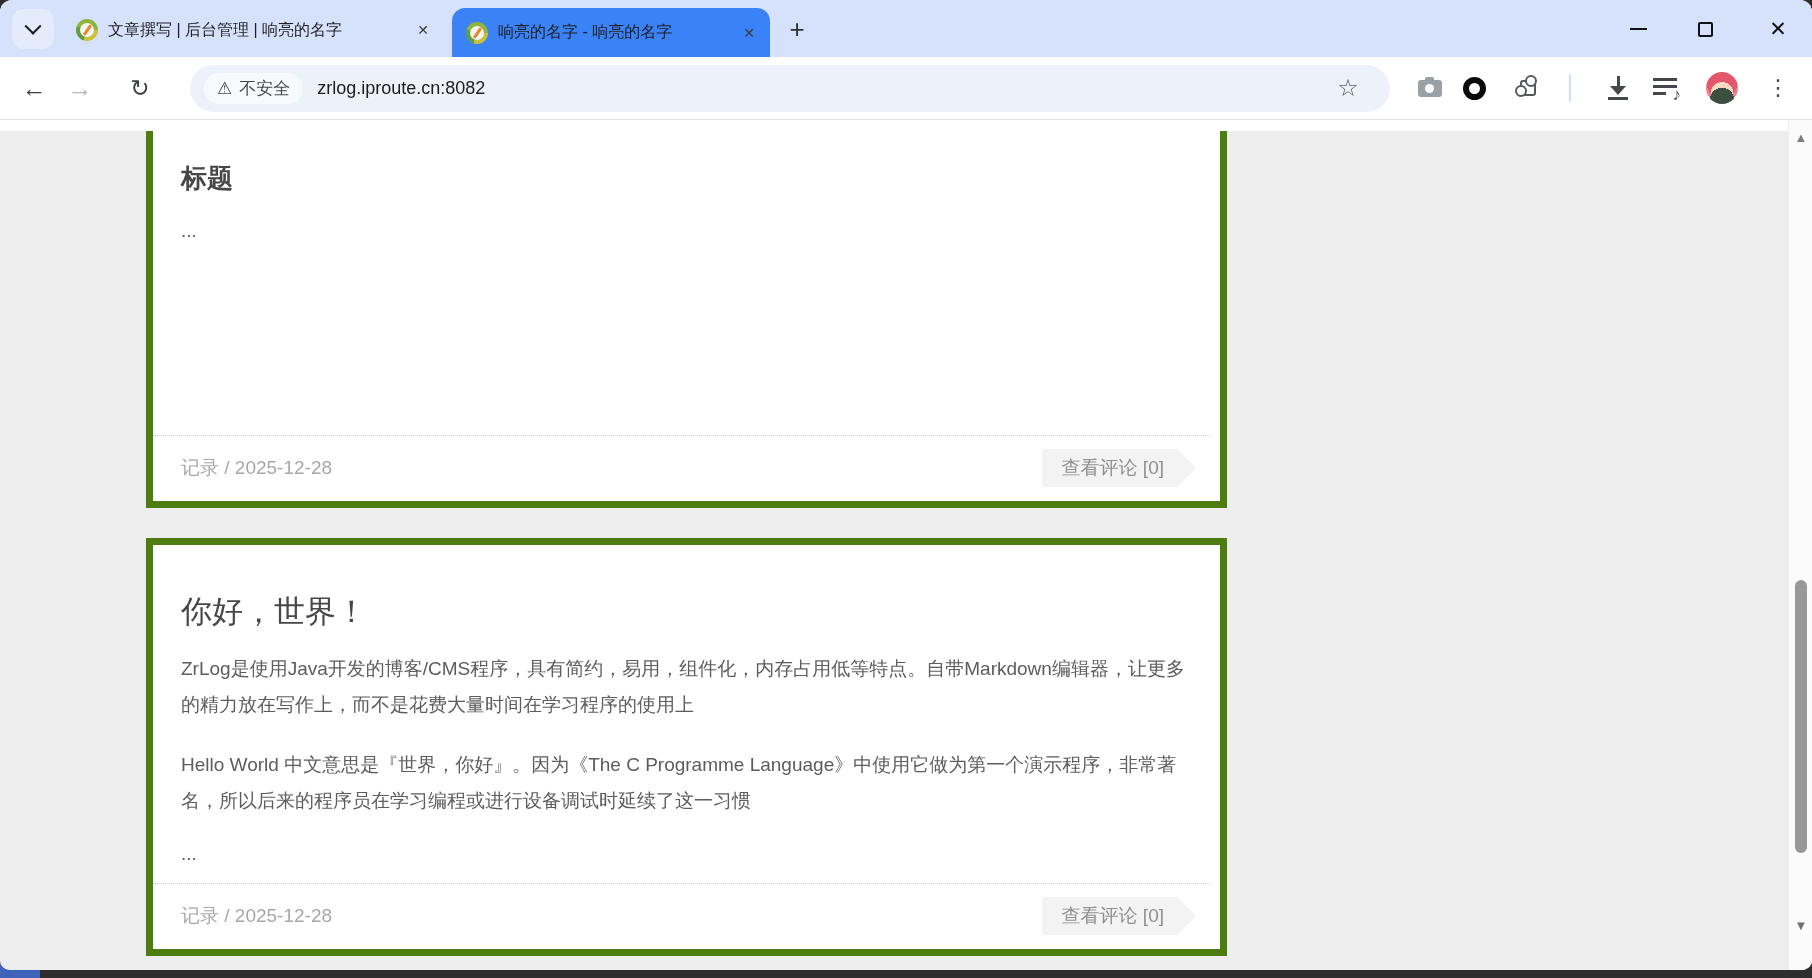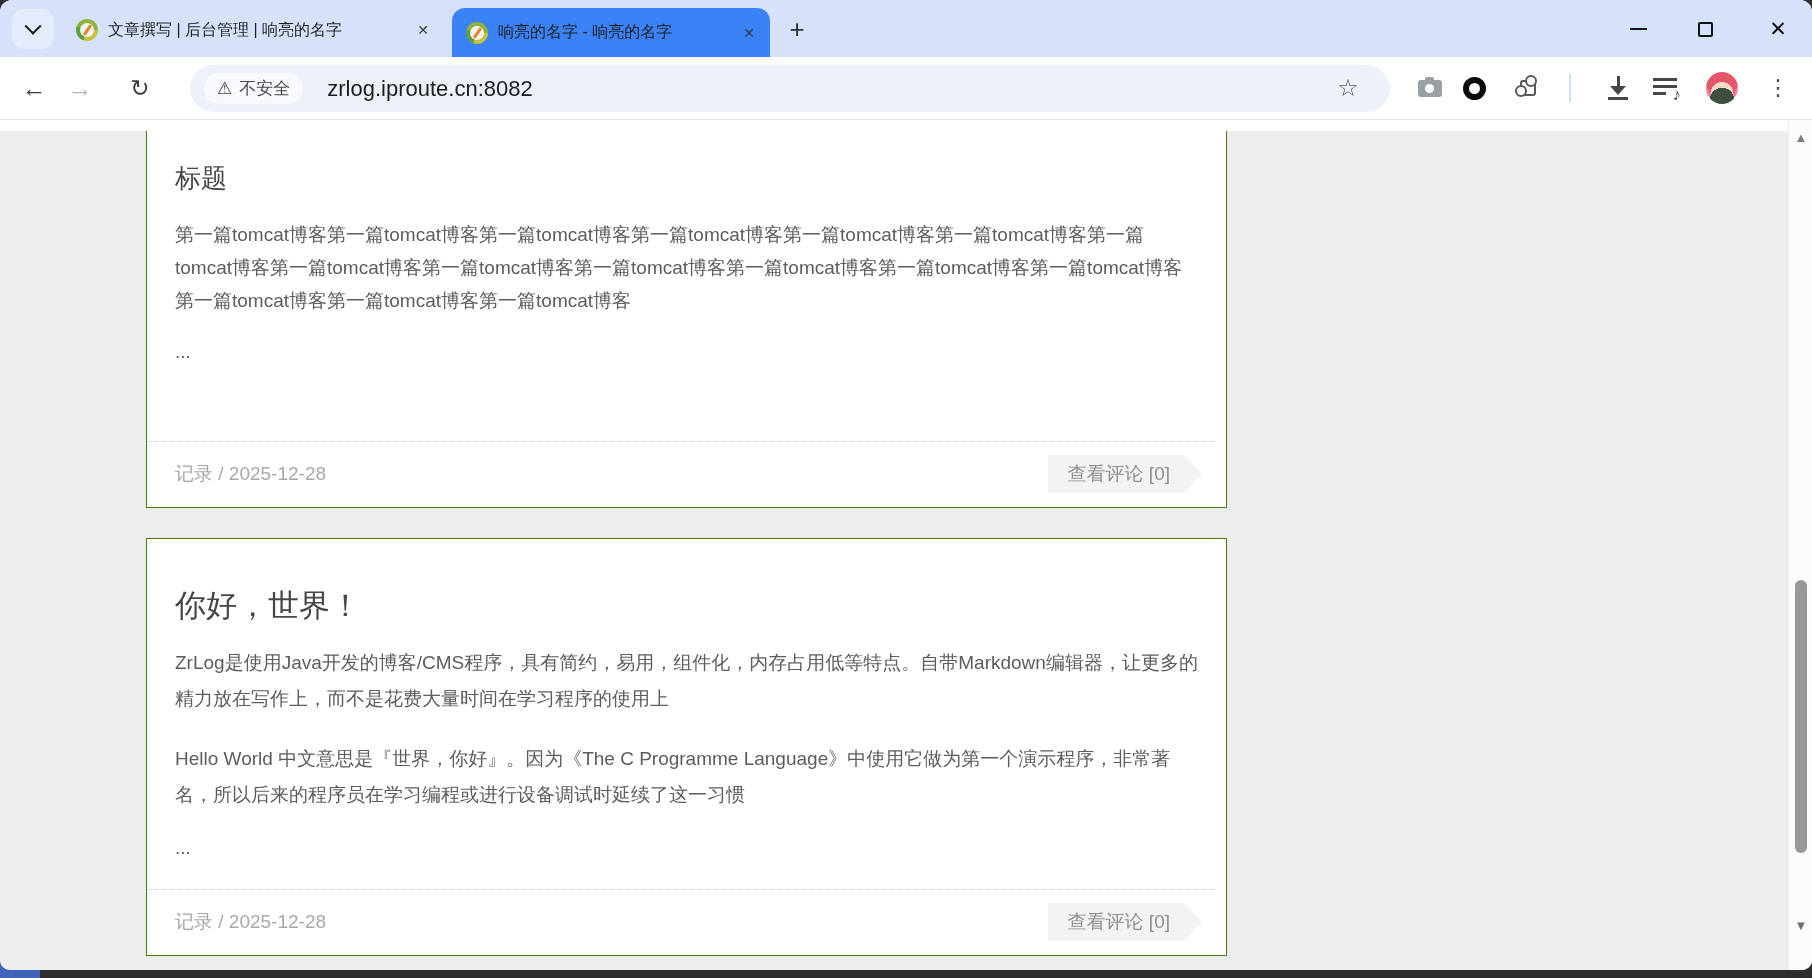--- a/index.html
+++ b/index.html
@@ -37,21 +37,21 @@
   
   .toolbar { position:absolute; left:0; top:57px; width:100%; height:63px; background:#ffffff; border-bottom:1px solid #e2e2e2; }
   .navic { position:absolute; top:0; height:62px; display:flex; align-items:center; justify-content:center;
            font-size:25px; color:#3c4043; width:40px; cursor:pointer; }
   .back { left:14px; } .fwd { left:60px; color:#b3b6bb; } .reload { left:120px; font-size:23px; }
   .omnibox { position:absolute; left:190px; top:8px; width:1200px; height:47px; border-radius:24px;
              background:#edf1f9; display:flex; align-items:center; padding-left:14px; cursor:text; }
   .sec-chip { display:flex; align-items:center; gap:7px; background:#f7f9fd; border-radius:15px; padding:4px 13px;
               color:#45494e; font-size:17px; cursor:pointer; }
   .warn-glyph { font-size:17px; color:#45494e; }
-  .url { margin-left:24px; font-size:22px; color:#1c1d1f; }
+  .url { margin-left:14px; font-size:18px; color:#1c1d1f; }
   .tbic { position:absolute; top:0; height:62px; width:36px; display:flex; align-items:center; justify-content:center; cursor:pointer; }
   .star { left:1330px; font-size:24px; color:#55585d; }
   .cam { left:1412px; } .ocircle { left:1456px; } .puzzle { left:1510px; }
   .cam .cambody { width:24px; height:17px; background:#9aa0a6; border-radius:3px; position:relative; }
   .cam .cambody::before { content:""; position:absolute; left:7px; top:-3px; width:9px; height:4px; background:#9aa0a6; border-radius:2px 2px 0 0; }
   .cam .cambody::after { content:""; position:absolute; left:7px; top:4px; width:9px; height:9px; border-radius:50%; background:#fff; }
   .ocircle .oring { width:23px; height:23px; border-radius:50%; border:6.5px solid #0b0b0b; }
   .puzzle .pz { width:16px; height:16px; border:2.6px solid #55585d; border-radius:3px; position:relative; }
   .puzzle .pz::before { content:""; position:absolute; left:3px; top:-7px; width:8px; height:8px; border:2.6px solid #55585d;
                         border-radius:50%; background:#fff; }
@@ -71,26 +71,26 @@
             background:radial-gradient(circle at 50% 88%, #3c4f41 0 38%, transparent 38%),
                        radial-gradient(circle at 38% 58%, #48b890 0 7%, transparent 7%),
                        radial-gradient(circle at 66% 58%, #48b890 0 7%, transparent 7%),
                        radial-gradient(circle at 50% 66%, #f8d9c4 0 42%, transparent 42%),
                        radial-gradient(circle at 50% 30%, #e4566a 0 58%, #ef8296 58% 72%, #fceef0 72%); }
   .kebab { left:1760px; font-size:22px; color:#45484d; letter-spacing:0; }
 
   
   .content { position:absolute; left:0; top:120px; width:1812px; height:850px; background:#ededed; }
   .head-band { position:absolute; left:0; top:0; width:1788px; height:11px; background:#ffffff; }
-  .card { position:absolute; left:146px; width:1081px; background:#ffffff; border:1px solid #4d7c0f; overflow:hidden; }
+  .card { position:absolute; left:146px; width:1081px; background:#ffffff; border:7px solid #4d7c0f; overflow:hidden; }
   .card1 { top:11px; height:377px; border-top:none; }
   .card2 { top:418px; height:418px; }
   .post-title { font-size:34px; font-weight:400; color:#474747; margin:10px 28px 0; }
   .card2 .post-title { font-size:31px; margin-top:46px; }
-  .post-subtitle { font-size:26px; font-weight:400; color:#474747; margin:30px 28px 0; }
+  .post-subtitle { font-size:26px; font-weight:700; color:#474747; margin:30px 28px 0; }
   .post-body { font-size:19px; line-height:33px; color:#5d5d5d; margin:22px 28px 0; }
   .card2 .post-body { line-height:36px; margin-top:18px; }
   .card2 .post-body + .post-body { margin-top:24px; }
   .post-more { font-size:19px; color:#5d5d5d; margin:24px 28px 0; }
   .card-bottom { position:absolute; left:0; right:10px; bottom:14px; }
   .post-sep { border-top:1px dotted #cfcfcf; }
   .post-footer { display:flex; justify-content:space-between; align-items:center; padding:13px 0 0 28px; }
   .post-meta { font-size:19px; color:#a8a8a8; }
   .comment-ribbon { background:#f3f3f3; color:#8f8f8f; font-size:19px; padding:6px 32px 6px 20px; margin-right:14px;
                     clip-path:polygon(0 0, calc(100% - 18px) 0, 100% 50%, calc(100% - 18px) 100%, 0 100%); cursor:pointer; }
@@ -177,21 +177,20 @@
     </div>
     <div class="avatar"></div>
     <div class="tbic kebab">⋮</div>
   </div>
 
   <div class="content">
     <div class="head-band"></div>
 
     <div class="card card1">
       <h2 class="post-subtitle">标题</h2>
-      <p class="post-body">第一篇tomcat博客第一篇tomcat博客第一篇tomcat博客第一篇tomcat博客第一篇tomcat博客第一篇tomcat博客第一篇tomcat博客第一篇tomcat博客第一篇tomcat博客第一篇tomcat博客第一篇tomcat博客第一篇tomcat博客第一篇tomcat博客第一篇tomcat博客第一篇tomcat博客第一篇tomcat博客</p>
       <p class="post-more">...</p>
       <div class="card-bottom">
         <div class="post-sep"></div>
         <div class="post-footer">
           <div class="post-meta">
             <span>记录</span>
             <span>/</span>
             <span>2025-12-28</span>
           </div>
           <div class="comment-ribbon">查看评论 [0]</div>

